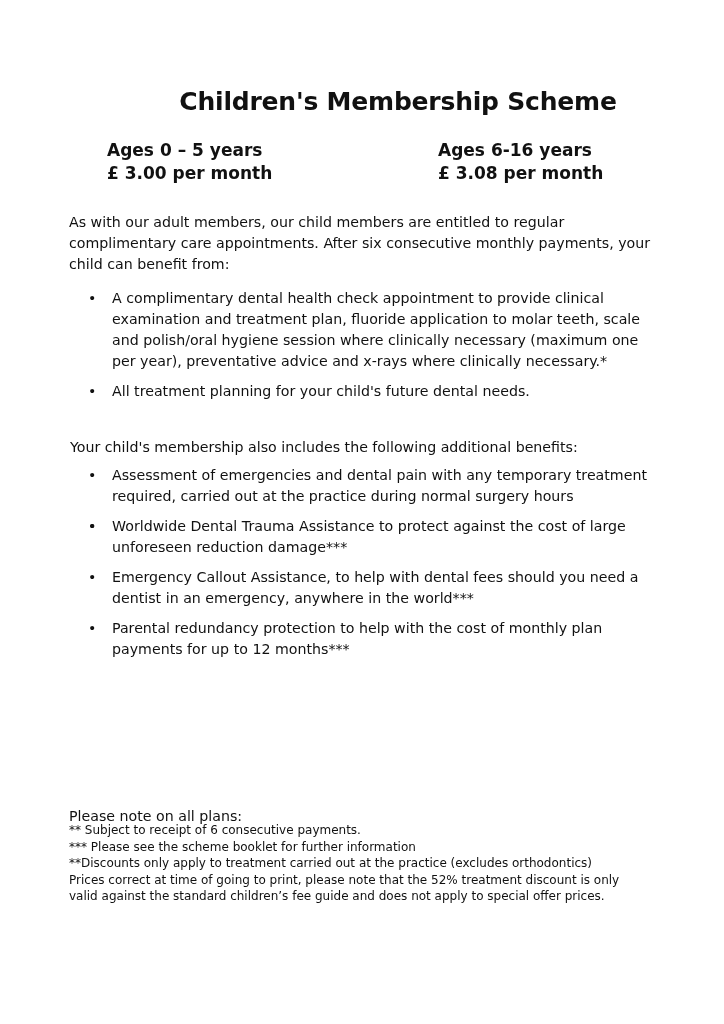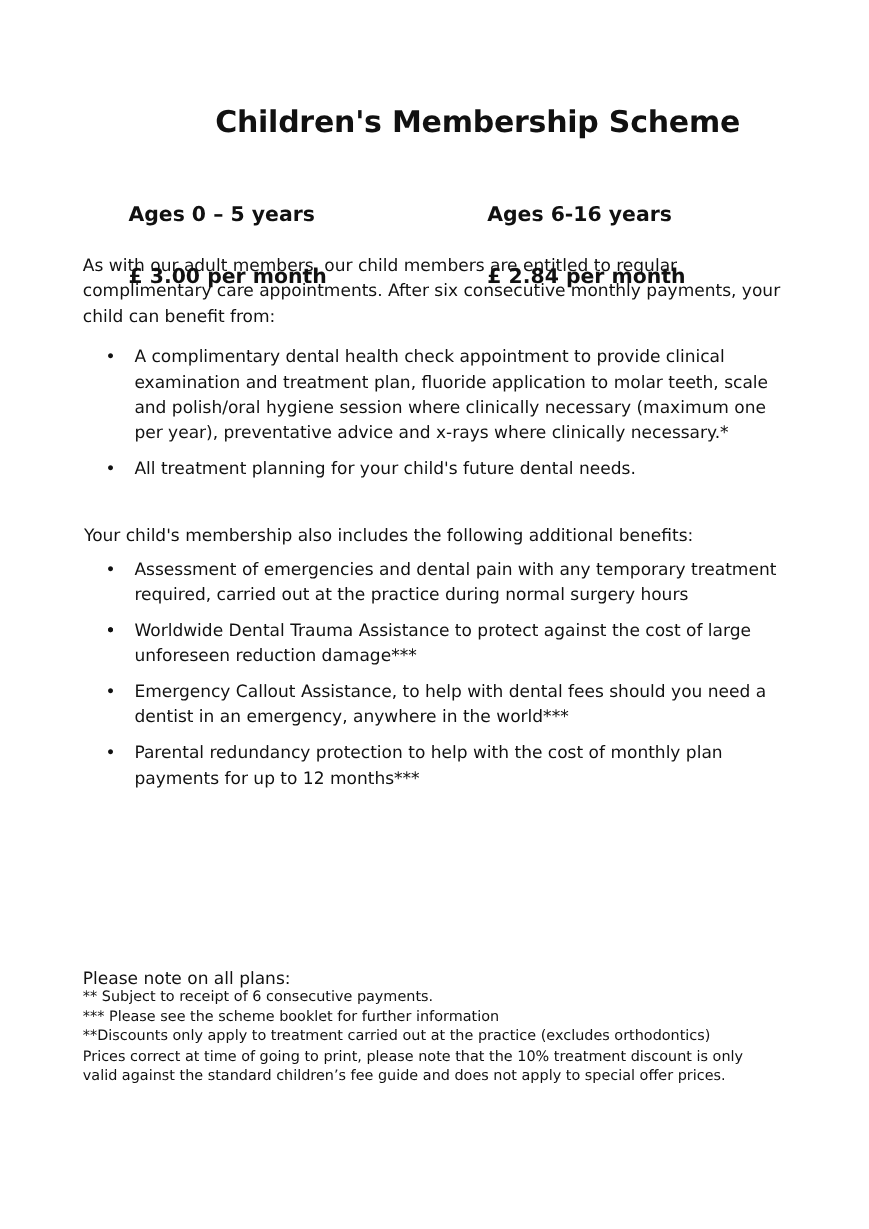--- a/index.html
+++ b/index.html
@@ -1,21 +1,21 @@
 <!DOCTYPE html>
 <html><head>
   <meta charset="utf-8">
   <style>
     html, body { margin: 0; padding: 0; background: #ffffff; }
     body { width: 724px; height: 1024px; position: relative; overflow: hidden; color: #111; font-family: "DejaVu Sans", sans-serif; }
     .title { position: absolute; top: 70px; left: 0; width: 724px; text-align: center; font-weight: bold; font-size: 25px; letter-spacing: -0.2px; padding-left: 36px; }
     .plan { position: absolute; top: 139px; font-weight: bold; font-size: 17px; line-height: 23px; }
     .plan.left { left: 107px; }
-    .plan.right { left: 406px; }
-    .plan div { white-space: nowrap; margin-top: 29px; }
+    .plan.right { left: 438px; }
+    .plan div { white-space: nowrap; }
     .body-text { font-size: 14.2px; line-height: 21px; margin-top: 16px; }
     .intro { position: absolute; top: 212px; left: 69px; width: 590px; }
     ul.bullets { list-style: none; margin: 0; padding: 0; position: absolute; left: 88px; width: 570px; }
     ul.bullets li { position: relative; padding-left: 24px; margin-bottom: 9px; }
     ul.bullets li .bullet { position: absolute; left: 0; top: 0; width: 10px; }
     .list1 { top: 288px; }
     .para2 { position: absolute; top: 437px; left: 70px; width: 600px; }
     .list2 { top: 465px; }
     .note-head { position: absolute; top: 790px; left: 69px; }
     .footnotes { position: absolute; top: 822px; left: 69px; width: 620px; font-size: 12px; line-height: 16.5px; }
@@ -25,21 +25,21 @@
 <body>
 
 <h1 class="title">Children's Membership Scheme</h1>
 
 <div class="plan left">
   <div>Ages 0 – 5 years</div>
   <div>£ 3.00 per month</div>
 </div>
 <div class="plan right">
   <div>Ages 6-16 years</div>
-  <div>£ 2.84 per month</div>
+  <div>£ 3.08 per month</div>
 </div>
 
 <p class="intro body-text" style="margin:0">As with our adult members, our child members are entitled to regular complimentary care appointments. After six consecutive monthly payments, your child can benefit from:</p>
 
 <ul class="bullets list1 body-text">
   <li><span class="bullet">•</span><span> A complimentary dental health check appointment to provide clinical examination and treatment plan, fluoride application to molar teeth, scale and polish/oral hygiene session where clinically necessary (maximum one per year), preventative advice and x-rays where clinically necessary.*</span></li>
   <li><span class="bullet">•</span><span>All treatment planning for your child's future dental needs.</span></li>
 </ul>
 
 <p class="para2 body-text" style="margin:0">Your child's membership also includes the following additional benefits:</p>
@@ -51,15 +51,15 @@
   <li><span class="bullet">•</span><span>Emergency Callout Assistance, to help with dental fees should you need a dentist in an emergency, anywhere in the world***</span></li>
   <li><span class="bullet">•</span><span>Parental redundancy protection to help with the cost of monthly plan payments for up to 12 months***</span></li>
 </ul>
 
 <div class="note-head body-text">Please note on all plans:</div>
 
 <div class="footnotes">
   <div>** Subject to receipt of 6 consecutive payments.</div>
   <div>*** Please see the scheme booklet for further information</div>
   <div>**Discounts only apply to treatment carried out at the practice (excludes orthodontics)</div>
-  <div>Prices correct at time of going to print, please note that the 10% treatment discount is only</div>
+  <div>Prices correct at time of going to print, please note that the 52% treatment discount is only</div>
   <div>valid against the standard children’s fee guide and does not apply to special offer prices.</div>
 </div>
 
 </body></html>

